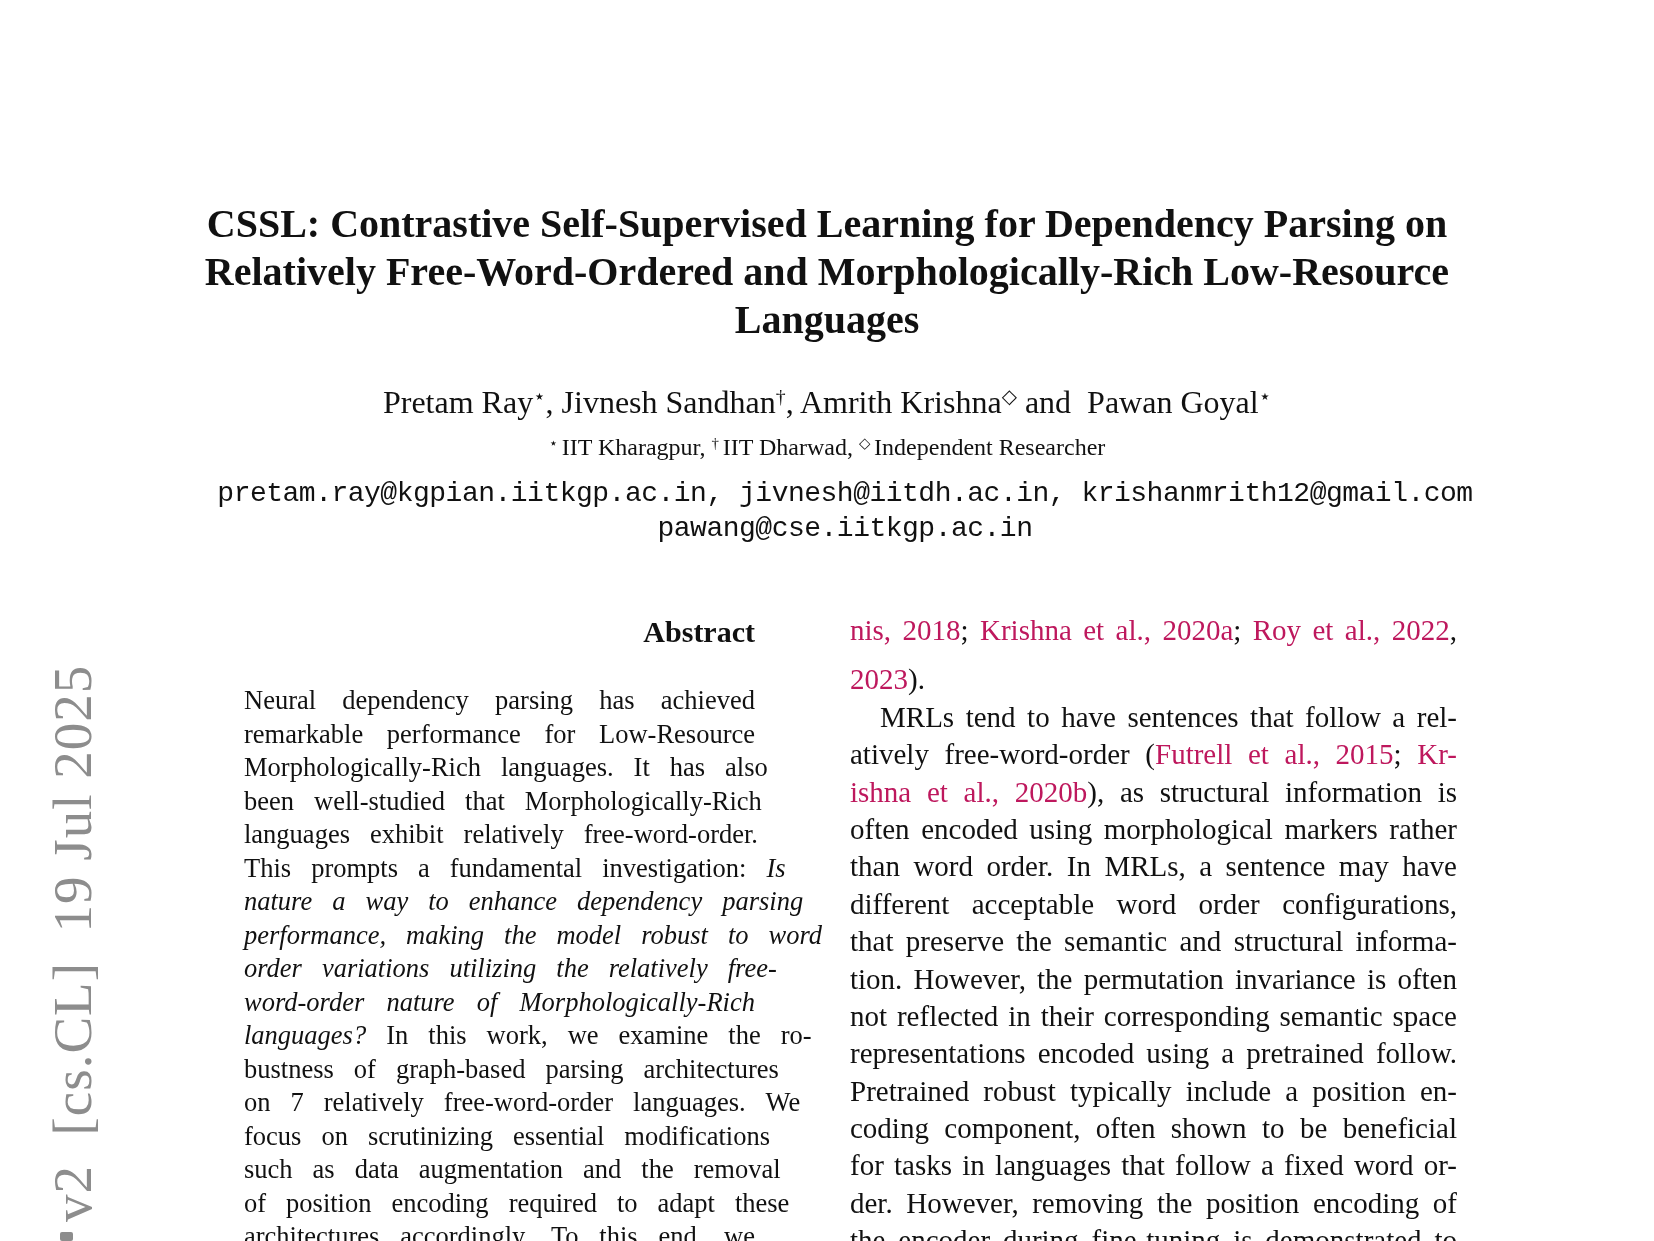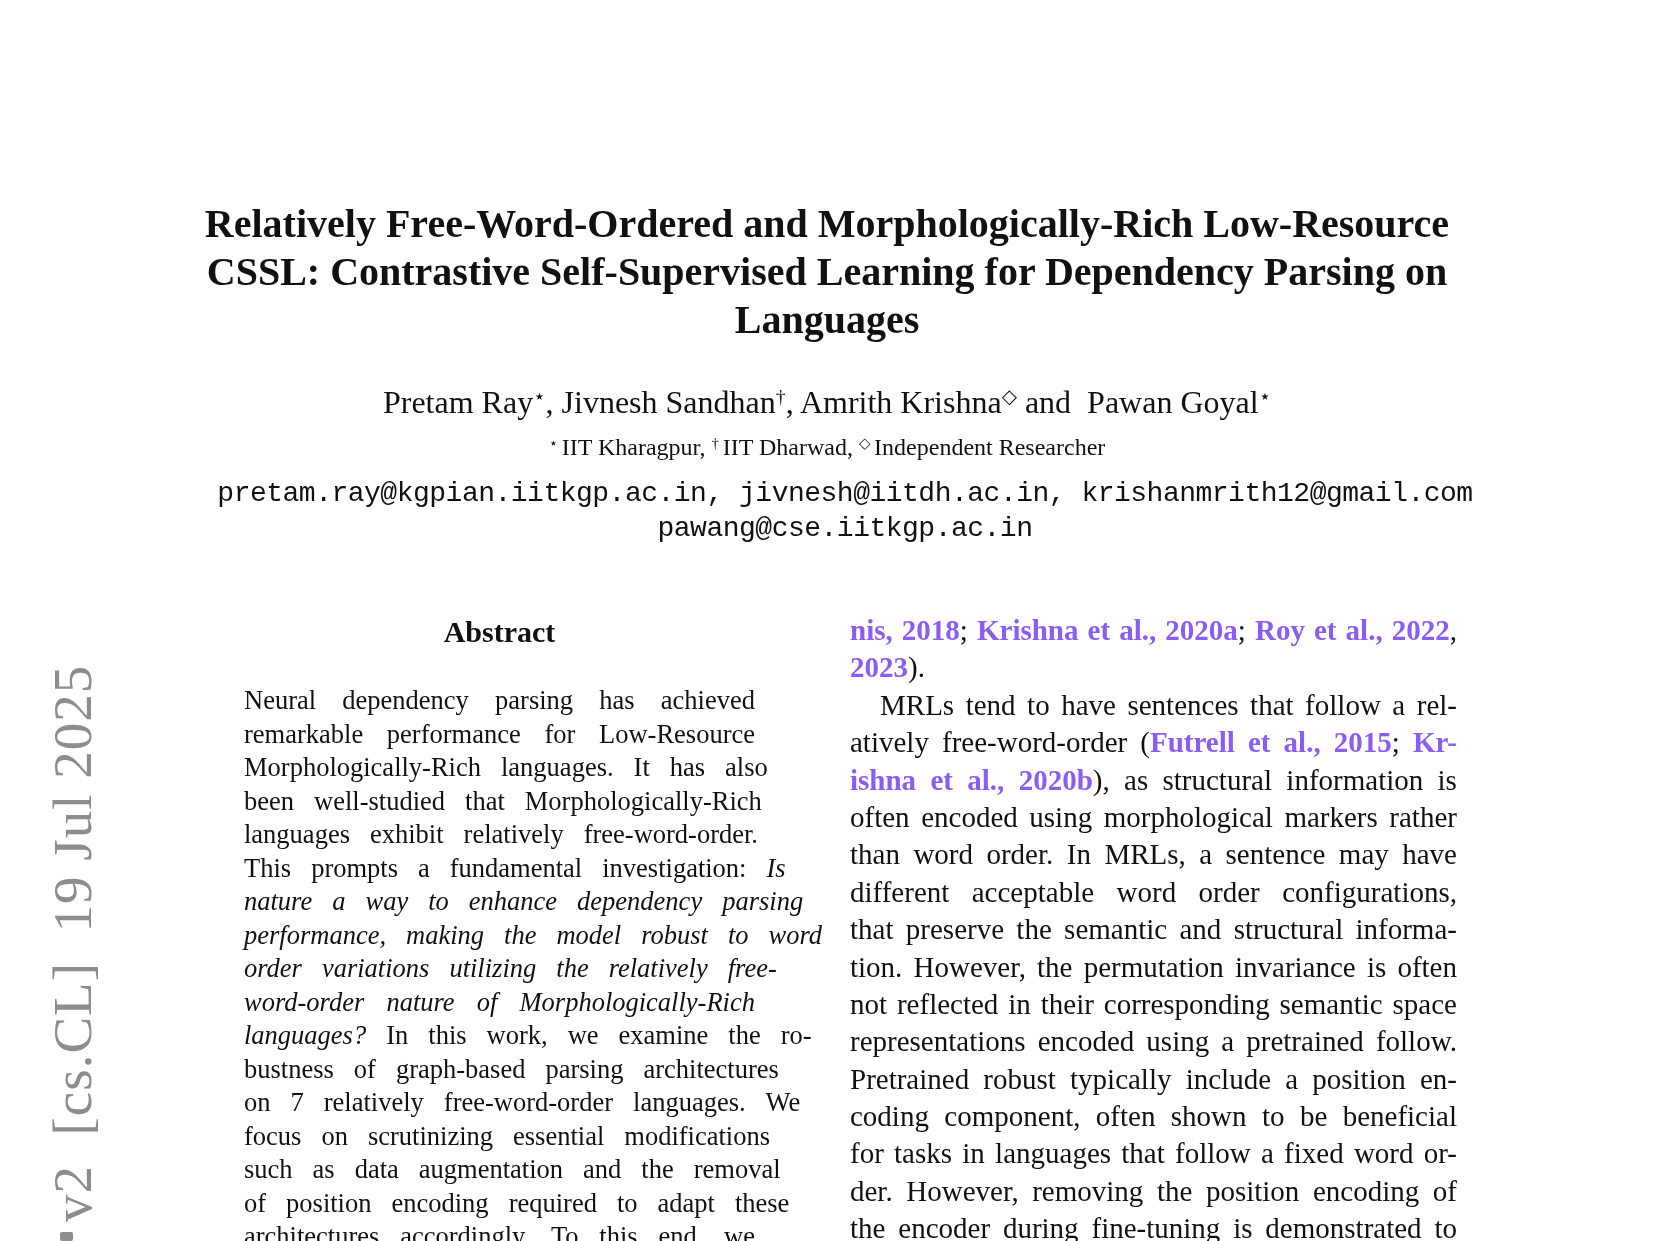--- a/index.html
+++ b/index.html
@@ -34,51 +34,51 @@
     text-align:center; font-size:24px; line-height:36px; white-space:pre;
   }
   #emails{
     position:absolute; left:0; width:100%; top:477px;
     text-align:center; font-family:"Liberation Mono","DejaVu Sans Mono",monospace;
     font-size:28px; line-height:34.5px; letter-spacing:-0.5px;margin-left:18px;
   }
   
   #abstract-heading{
     position:absolute; left:244px; width:511px; top:614px;
-    text-align:center; font-size:30px; font-weight:bold; line-height:36px;
+    text-align:right; font-size:30px; font-weight:bold; line-height:36px;
   }
   #abstract-body{
     position:absolute; left:244px; width:511px; top:684px;
     font-size:26.5px;
   }
   #abstract-body .tl{height:33.5px; line-height:33.5px;gap:20px;}
   #intro-col{
     position:absolute; left:850px; width:607px; top:612px;
     font-size:29px;
   }
   #intro-col .tl{height:37.4px; line-height:37.4px;}
   .tl.just{display:flex; justify-content:space-between; align-items:baseline;}
-  .tl.plain{text-align:left;}
+  .tl.plain{text-align:left;margin-top:12px;}
   .tl.plain .tok{margin-right:0;}
   .tok{white-space:nowrap;}
   .it{font-style:italic;}
-  .lk{color:#8b5cf6;font-weight:bold;}
+  .lk{color:#be185d;}
   .sup{font-size:0.62em; vertical-align:0.5em; line-height:0;}
 </style>
 </head>
 <body>
 
 <div id="page">
 
   <div id="watermark">v2  [cs.CL]  19 Jul 2025</div>
   <div id="wm-fragment"></div>
 
   <div id="title">
+    <div>CSSL: Contrastive Self-Supervised Learning for Dependency Parsing on</div>
     <div>Relatively Free-Word-Ordered and Morphologically-Rich Low-Resource</div>
-    <div>CSSL: Contrastive Self-Supervised Learning for Dependency Parsing on</div>
     <div>Languages</div>
   </div>
 
   <div id="authors"><span>Pretam Ray</span><span class="sup">⋆</span><span>, Jivnesh Sandhan</span><span class="sup">†</span><span>, Amrith Krishna</span><span class="sup">◇</span><span> and  Pawan Goyal</span><span class="sup">⋆</span></div>
 
   <div id="affiliations"><span class="sup">⋆ </span><span>IIT Kharagpur, </span><span class="sup">† </span><span>IIT Dharwad, </span><span class="sup">◇ </span><span>Independent Researcher</span></div>
 
   <div id="emails">
     <div>pretam.ray@kgpian.iitkgp.ac.in, jivnesh@iitdh.ac.in, krishanmrith12@gmail.com</div>
     <div>pawang@cse.iitkgp.ac.in</div>

